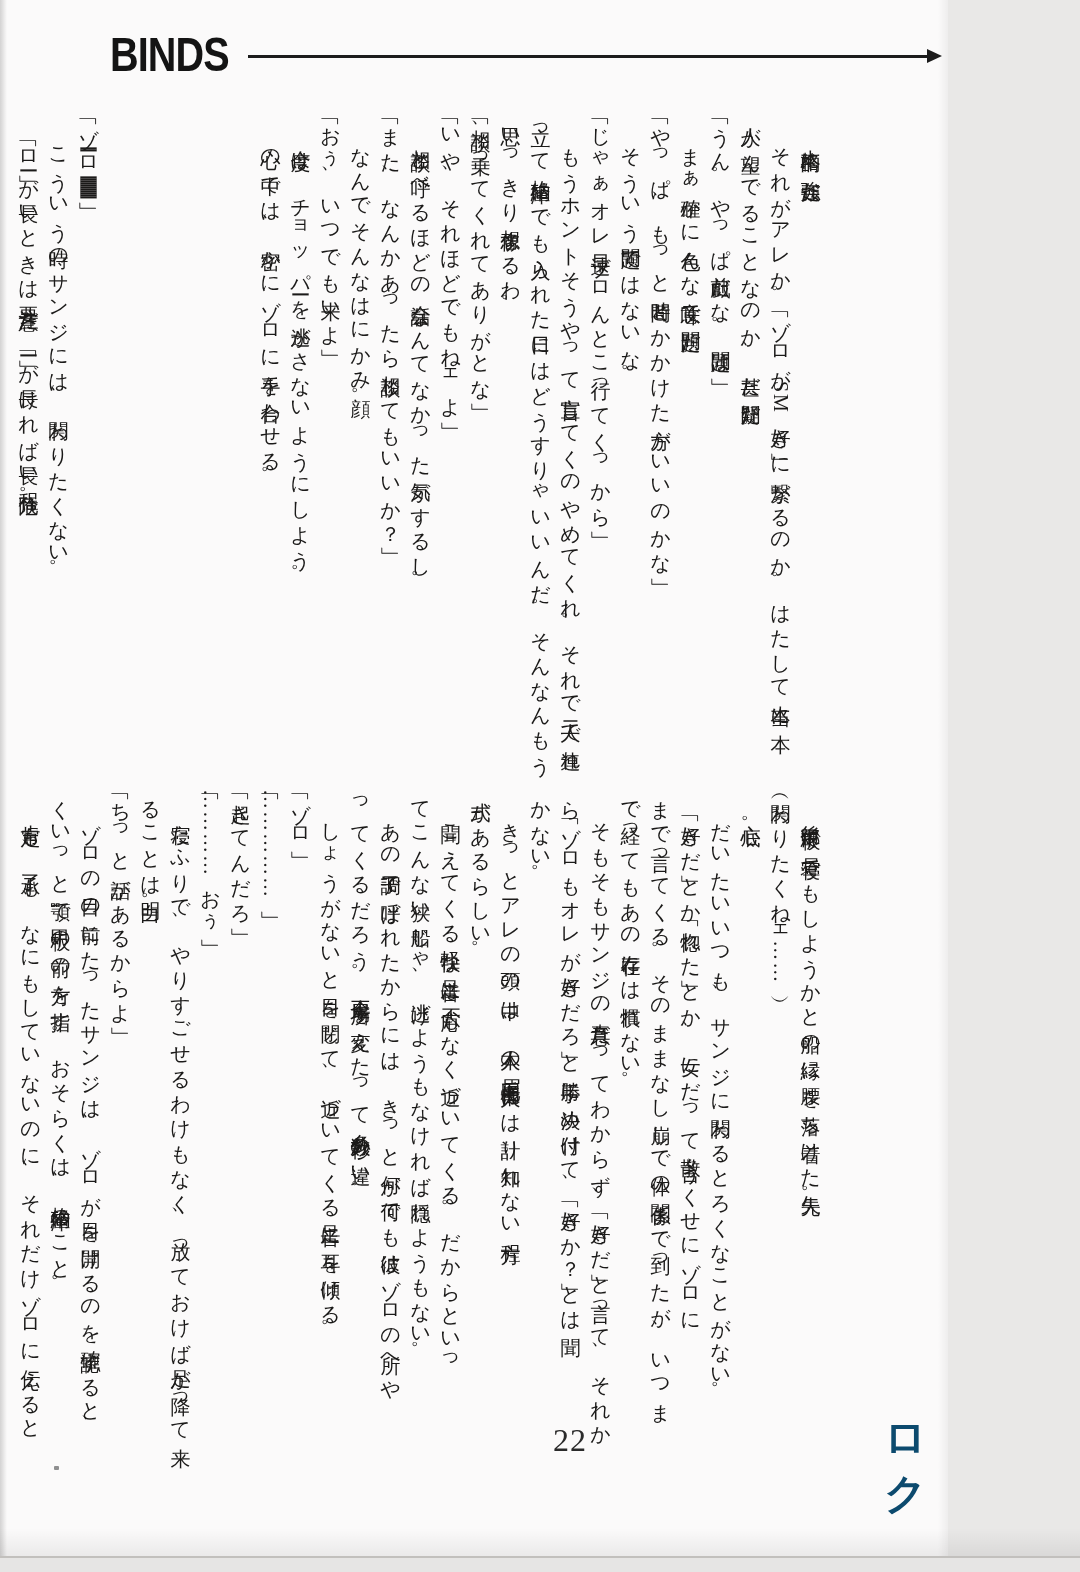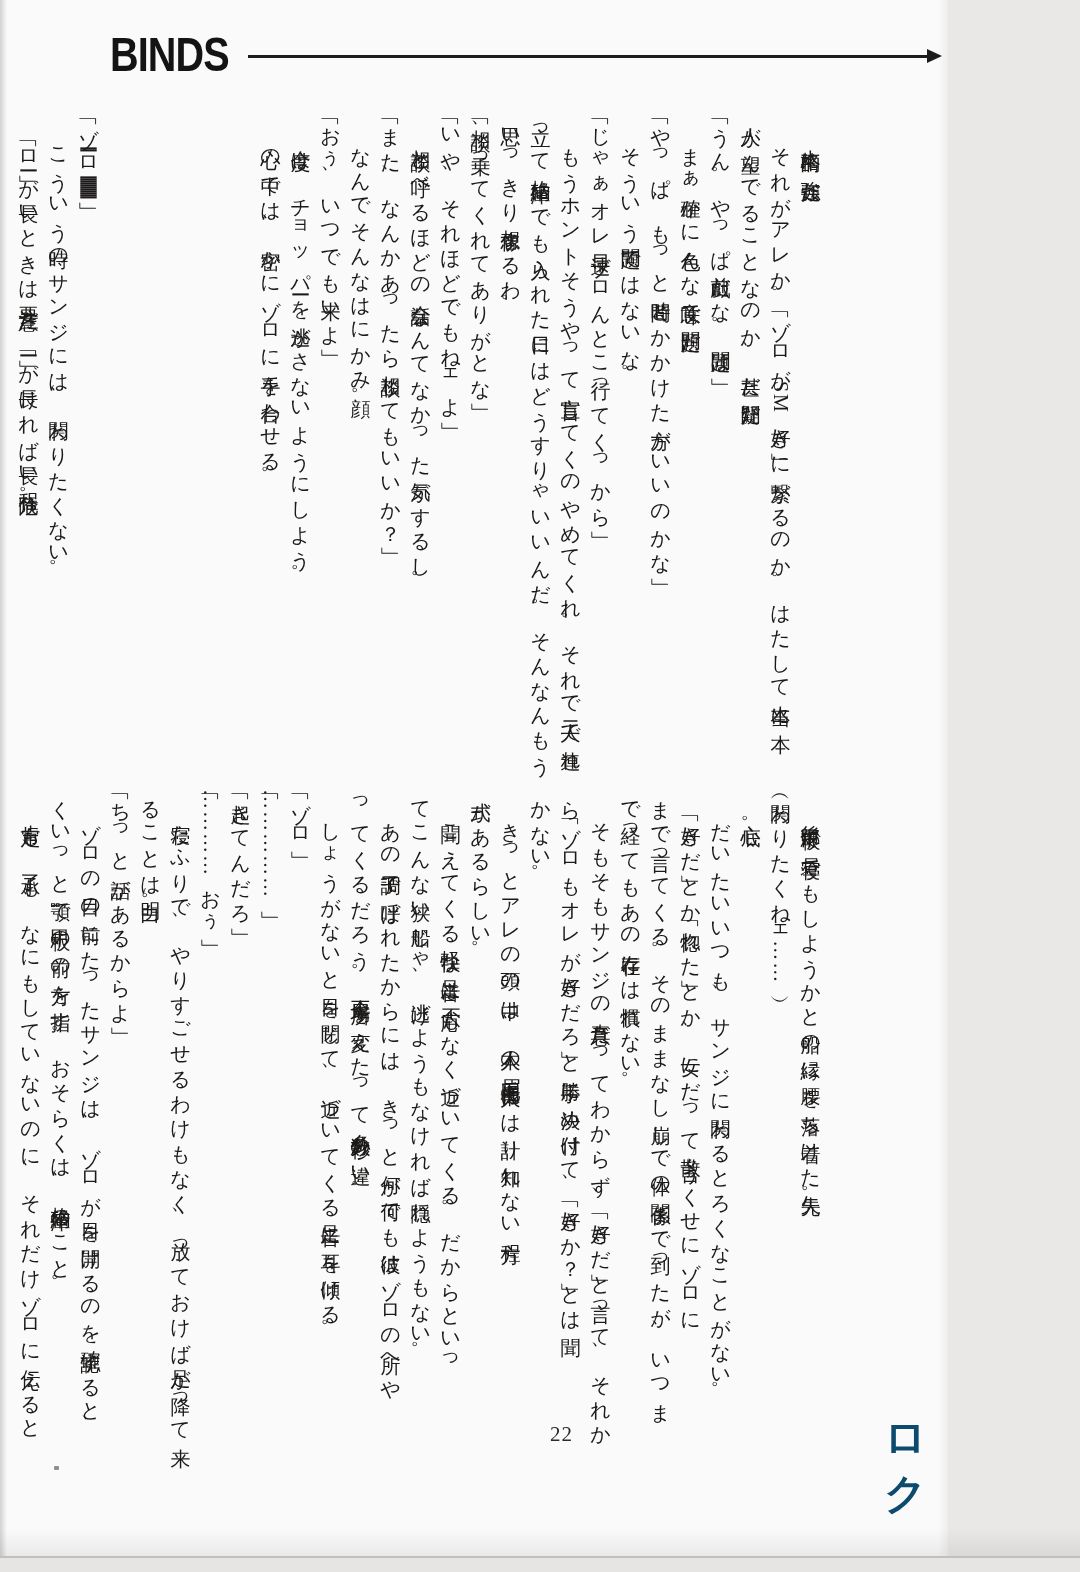--- a/index.html
+++ b/index.html
@@ -49,22 +49,22 @@
     font-size:20px;letter-spacing:2px;line-height:30px;
     color:#1b1a19;
   }
   .vtext.top{top:112px;right:122px;height:716px;}
   .vtext.bottom{top:787px;right:122px;height:718px;}
   .vline{margin:0;padding:0;white-space:nowrap;}
   .vline.indent{text-indent:22px;}
   .col-gap{height:100%;}
   
   .page-number{
-    position:absolute;left:550px;top:1422px;width:40px;
-    font-size:21px;color:#2a2a2a;letter-spacing:1px;
+    position:absolute;left:550px;top:1422px;width:40px;text-align:center;
+    font-size:32px;color:#2a2a2a;letter-spacing:1px;
   }
   .signature{
     position:absolute;left:884px;top:1410px;
     font-family:"Liberation Sans","DejaVu Sans",sans-serif;
     font-weight:900;font-size:42px;color:#0c4a6e;letter-spacing:16px;
   }
   .scan-dot{
     position:absolute;left:54px;top:1466px;width:5px;height:4px;
     background:#8f8f90;border-radius:1px;
   }

